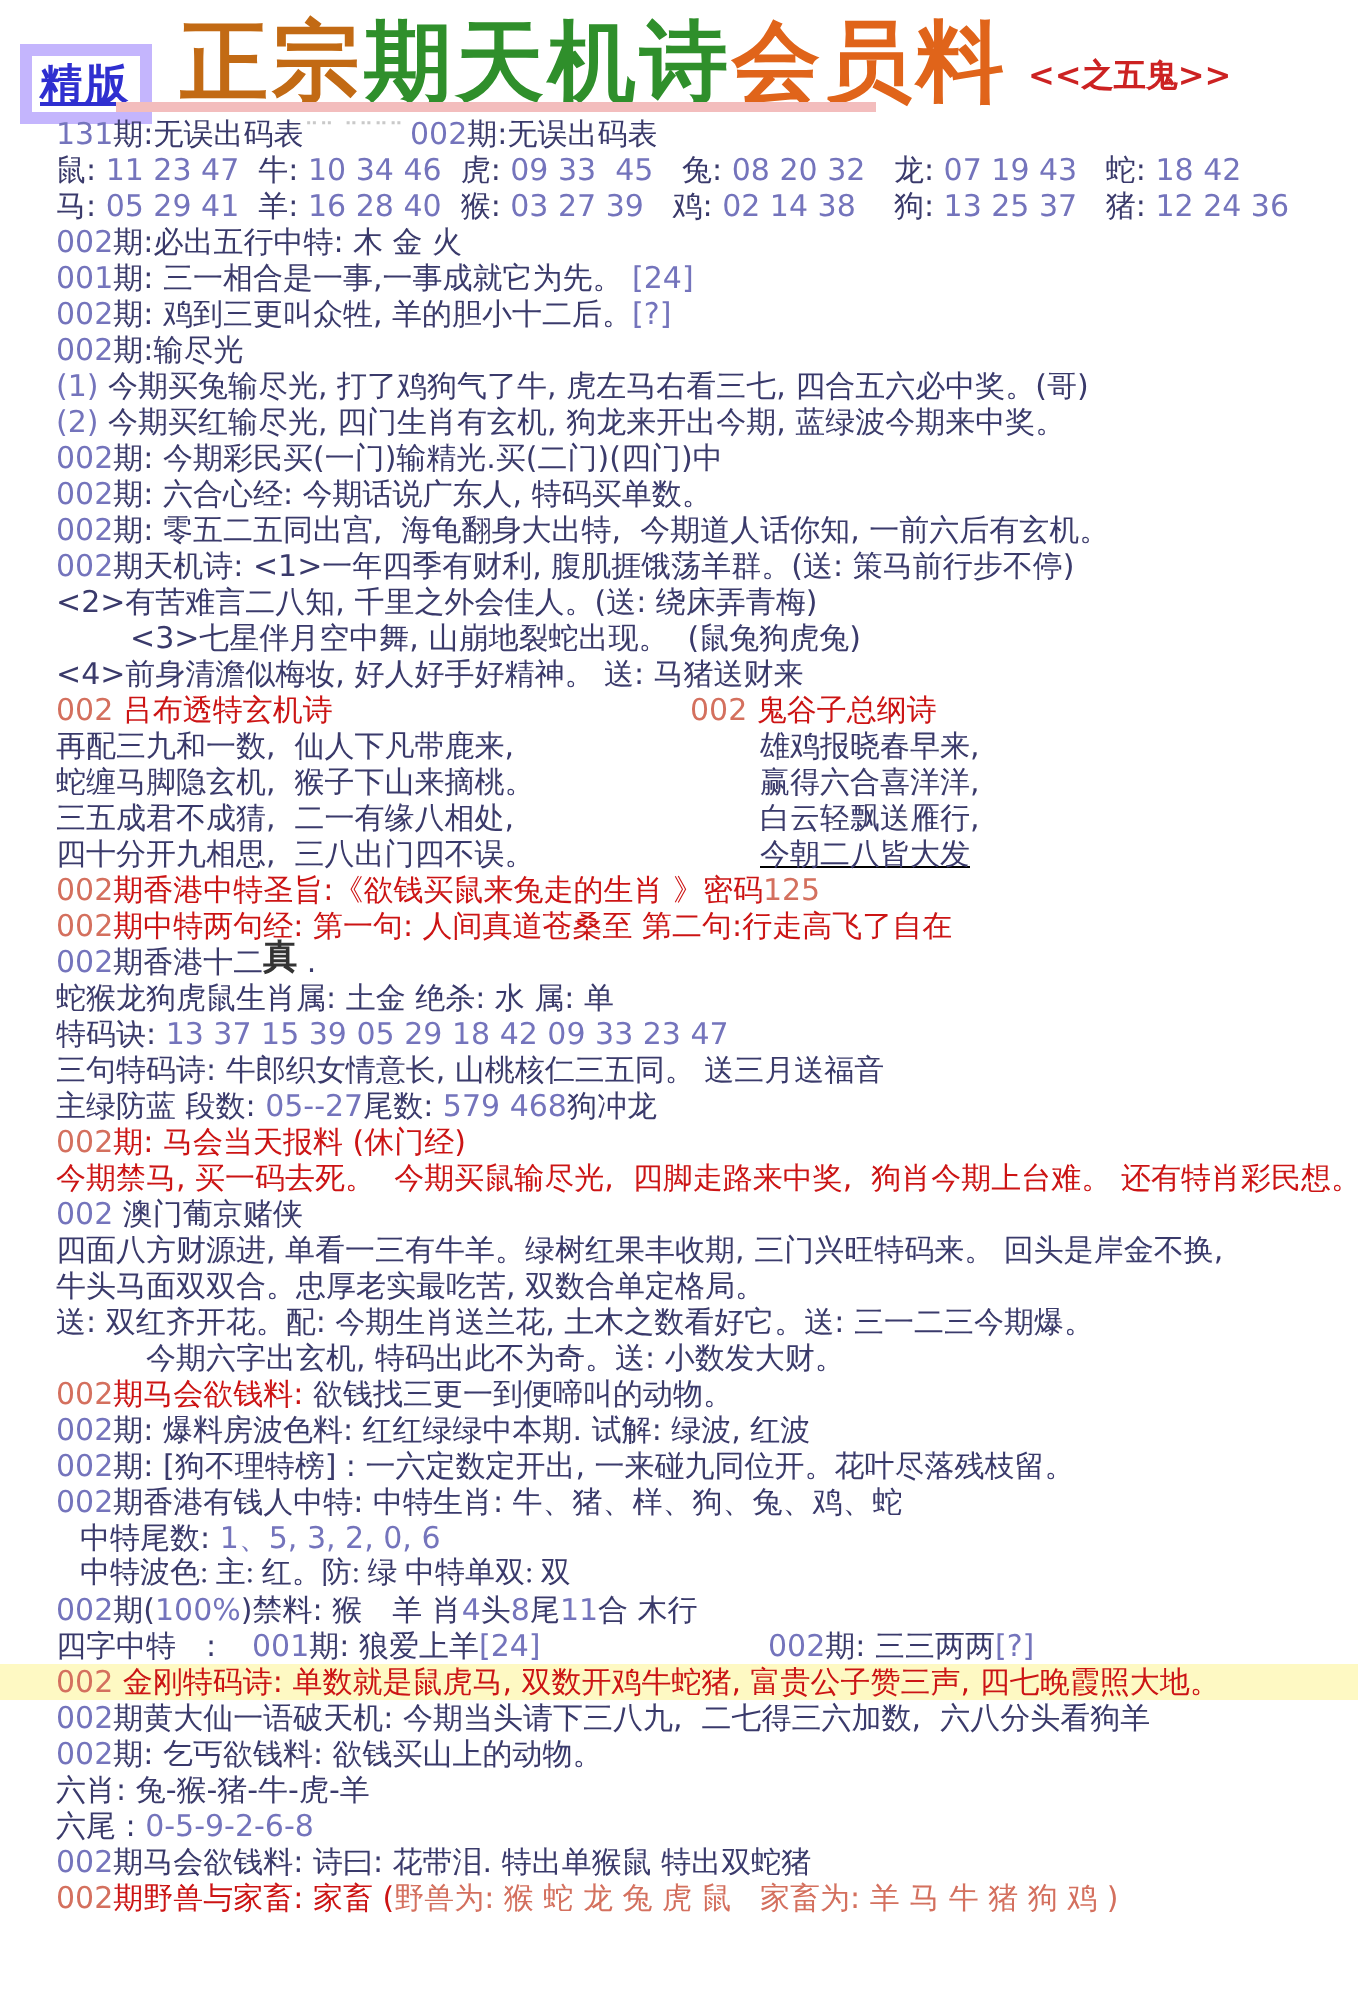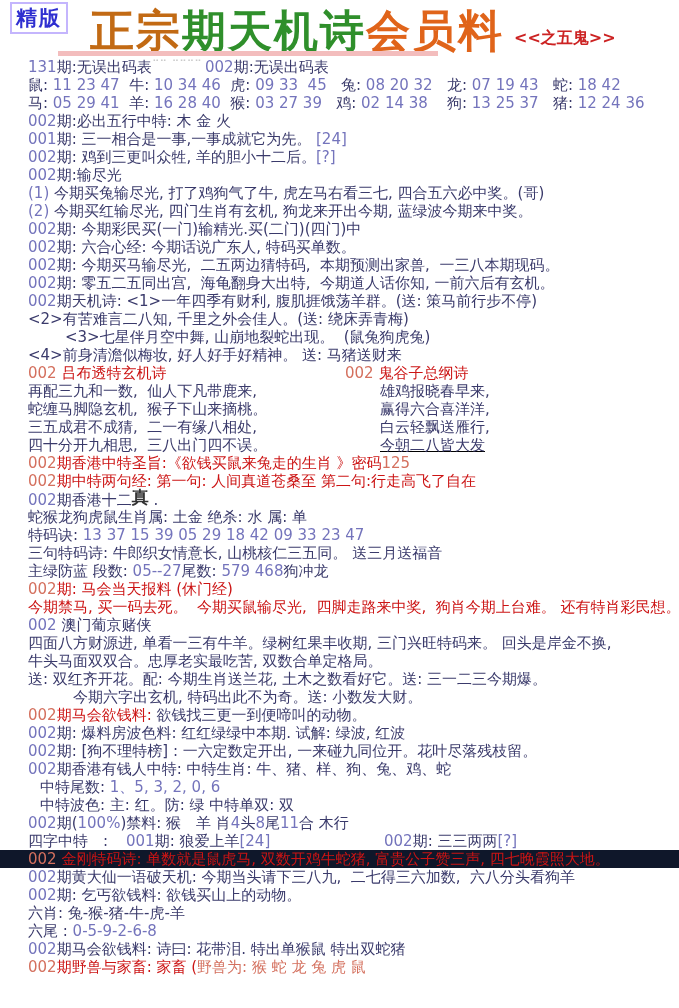--- a/index.html
+++ b/index.html
@@ -1,35 +1,35 @@
 <!DOCTYPE html>
 <html><head>
 <meta charset="utf-8">
 <style>
   html,body{margin:0;padding:0;background:#e8e8e8;}
   .sheet{position:relative;width:679px;height:1008px;background:#ffffff;
          font-family:"DejaVu Sans",sans-serif;overflow:hidden;}
   .header{position:absolute;top:0;left:0;width:100%;height:58px;}
-  .badge{position:absolute;left:10px;top:2px;border:2px solid #c4b5fd;color:#2f2fd0;
-         font-weight:bold;font-size:21px;line-height:24px;padding:2px 4px;letter-spacing:2px;}
+  .badge{position:absolute;left:10px;top:22px;border:6px solid #c4b5fd;color:#2f2fd0;
+         font-weight:bold;font-size:21px;line-height:24px;padding:2px 4px;letter-spacing:2px;text-decoration:underline;}
   .title{position:absolute;left:90px;top:2px;margin:0;font-size:44px;font-weight:bold;
          font-family:"DejaVu Serif",serif;letter-spacing:2px;white-space:nowrap;}
   .t1{color:#c26a14}.t2{color:#2f8f2b}.t3{color:#e0641a}
   .tag{position:absolute;left:514px;top:28px;color:#cc2222;font-size:16px;font-weight:bold;white-space:nowrap;}
   .strip{position:absolute;left:58px;top:51px;width:380px;height:5px;background:#f3bdbd;}
   .lines{position:absolute;top:58px;left:0;width:100%;}
   .line{position:relative;padding-left:28px;height:18px;line-height:18px;font-size:15px;white-space:pre;}
   .line .abs{position:absolute;top:0;white-space:pre;}
   .n{color:#3a3a6b}
   .b{color:#7474bc}
   .r{color:#cc1414}
   .p{color:#d4705e}
   .f{color:#c9c9c9}
   .big{color:#333333;font-weight:bold;font-size:17px;position:relative;top:-2px;}
-  .bgp{background:#0f172a;}
+  .bgp{background:#fef9c3;}
 </style>
 </head>
 <body>
 
 <div class="sheet">
   <div class="header">
     <span class="badge">精版</span>
     <h1 class="title"><span class="t1">正宗</span><span class="t2">期天机诗</span><span class="t3">会员料</span></h1>
     <span class="tag">&lt;&lt;之五鬼&gt;&gt;</span>
     <div class="strip"></div>
@@ -39,21 +39,20 @@
       <div class="line"><span class="n">鼠: </span><span class="b">11 23 47</span><span class="n">  牛: </span><span class="b">10 34 46</span><span class="n">  虎: </span><span class="b">09 33  45</span><span class="n">   兔: </span><span class="b">08 20 32</span><span class="n">   龙: </span><span class="b">07 19 43</span><span class="n">   蛇: </span><span class="b">18 42</span></div>
       <div class="line"><span class="n">马: </span><span class="b">05 29 41</span><span class="n">  羊: </span><span class="b">16 28 40</span><span class="n">  猴: </span><span class="b">03 27 39</span><span class="n">   鸡: </span><span class="b">02 14 38</span><span class="n">    狗: </span><span class="b">13 25 37</span><span class="n">   猪: </span><span class="b">12 24 36</span></div>
       <div class="line"><span class="b">002</span><span class="n">期:必出五行中特: 木 金 火</span></div>
       <div class="line"><span class="b">001</span><span class="n">期: 三一相合是一事,一事成就它为先。 </span><span class="b">[24]</span></div>
       <div class="line"><span class="b">002</span><span class="n">期: 鸡到三更叫众牲, 羊的胆小十二后。</span><span class="b">[?]</span></div>
       <div class="line"><span class="b">002</span><span class="n">期:输尽光</span></div>
       <div class="line"><span class="b">(1) </span><span class="n">今期买兔输尽光, 打了鸡狗气了牛, 虎左马右看三七, 四合五六必中奖。(哥)</span></div>
       <div class="line"><span class="b">(2) </span><span class="n">今期买红输尽光, 四门生肖有玄机, 狗龙来开出今期, 蓝绿波今期来中奖。</span></div>
       <div class="line"><span class="b">002</span><span class="n">期: 今期彩民买(一门)输精光.买(二门)(四门)中</span></div>
       <div class="line"><span class="b">002</span><span class="n">期: 六合心经: 今期话说广东人, 特码买单数。</span></div>
-      <div class="line"><span class="b">002</span><span class="n">期: 今期买马输尽光,  二五两边猜特码,  本期预测出家兽,  一三八本期现码。</span></div>
       <div class="line"><span class="b">002</span><span class="n">期: 零五二五同出宫,  海龟翻身大出特,  今期道人话你知, 一前六后有玄机。</span></div>
       <div class="line"><span class="b">002</span><span class="n">期天机诗: &lt;1&gt;一年四季有财利, 腹肌捱饿荡羊群。(送: 策马前行步不停)</span></div>
       <div class="line"><span class="n">&lt;2&gt;有苦难言二八知, 千里之外会佳人。(送: 绕床弄青梅)</span></div>
       <div class="line" style="padding-left: 65px;"><span class="n">&lt;3&gt;七星伴月空中舞, 山崩地裂蛇出现。  (鼠兔狗虎兔)</span></div>
       <div class="line"><span class="n">&lt;4&gt;前身清澹似梅妆, 好人好手好精神。 送: 马猪送财来</span></div>
       <div class="line"><span class="p">002</span><span class="r"> 吕布透特玄机诗</span><span class="abs" style="left: 345px;"><span class="p">002</span><span class="r"> 鬼谷子总纲诗</span></span></div>
       <div class="line"><span class="n">再配三九和一数,  仙人下凡带鹿来,</span><span class="abs" style="left: 380px;"><span class="n">雄鸡报晓春早来,</span></span></div>
       <div class="line"><span class="n">蛇缠马脚隐玄机,  猴子下山来摘桃。</span><span class="abs" style="left: 380px;"><span class="n">赢得六合喜洋洋,</span></span></div>
       <div class="line"><span class="n">三五成君不成猜,  二一有缘八相处,</span><span class="abs" style="left: 380px;"><span class="n">白云轻飘送雁行,</span></span></div>
       <div class="line"><span class="n">四十分开九相思,  三八出门四不误。</span><span class="abs" style="left: 380px; text-decoration: underline;"><span class="n">今朝二八皆大发</span></span></div>
@@ -69,24 +68,24 @@
       <div class="line"><span class="b">002</span><span class="n"> 澳门葡京赌侠</span></div>
       <div class="line"><span class="n">四面八方财源进, 单看一三有牛羊。绿树红果丰收期, 三门兴旺特码来。 回头是岸金不换,</span></div>
       <div class="line"><span class="n">牛头马面双双合。忠厚老实最吃苦, 双数合单定格局。</span></div>
       <div class="line"><span class="n">送: 双红齐开花。配: 今期生肖送兰花, 土木之数看好它。送: 三一二三今期爆。</span></div>
       <div class="line" style="padding-left: 73px;"><span class="n">今期六字出玄机, 特码出此不为奇。送: 小数发大财。</span></div>
       <div class="line"><span class="p">002</span><span class="r">期马会欲钱料:</span><span class="n"> 欲钱找三更一到便啼叫的动物。</span></div>
       <div class="line"><span class="b">002</span><span class="n">期: 爆料房波色料: 红红绿绿中本期. 试解: 绿波, 红波</span></div>
       <div class="line"><span class="b">002</span><span class="n">期: [狗不理特榜] : 一六定数定开出, 一来碰九同位开。花叶尽落残枝留。</span></div>
       <div class="line"><span class="b">002</span><span class="n">期香港有钱人中特: 中特生肖: 牛、猪、样、狗、兔、鸡、蛇</span></div>
       <div class="line" style="padding-left: 40px;"><span class="n">中特尾数: </span><span class="b">1、5, 3, 2, 0, 6</span></div>
-      <div class="line" style="padding-left: 40px;"><span class="n">中特波色: 主: 红。防: 绿 中特单双: 双</span></div>
+      <div class="line" style="padding-left: 40px; font-family: Liberation Serif, serif;"><span class="n">中特波色: 主: 红。防: 绿 中特单双: 双</span></div>
       <div class="line"><span class="b">002</span><span class="n">期(</span><span class="b">100%</span><span class="n">)禁料: 猴　羊 肖</span><span class="b">4</span><span class="n">头</span><span class="b">8</span><span class="n">尾</span><span class="b">11</span><span class="n">合 木行</span></div>
       <div class="line"><span class="n">四字中特　:</span><span class="abs" style="left: 126px;"><span class="b">001</span><span class="n">期: 狼爱上羊</span><span class="b">[24]</span></span><span class="abs" style="left: 384px;"><span class="b">002</span><span class="n">期: 三三两两</span><span class="b">[?]</span></span></div>
       <div class="line bgp"><span class="p">002 </span><span class="r">金刚特码诗: 单数就是鼠虎马, 双数开鸡牛蛇猪, 富贵公子赞三声, 四七晚霞照大地。</span></div>
       <div class="line"><span class="b">002</span><span class="n">期黄大仙一语破天机: 今期当头请下三八九,  二七得三六加数,  六八分头看狗羊</span></div>
       <div class="line"><span class="b">002</span><span class="n">期: 乞丐欲钱料: 欲钱买山上的动物。</span></div>
       <div class="line"><span class="n">六肖: 兔-猴-猪-牛-虎-羊</span></div>
       <div class="line"><span class="n">六尾 : </span><span class="b">0-5-9-2-6-8</span></div>
       <div class="line"><span class="b">002</span><span class="n">期马会欲钱料: 诗曰: 花带泪. 特出单猴鼠 特出双蛇猪</span></div>
-      <div class="line"><span class="p">002</span><span class="r">期野兽与家畜: 家畜 (</span><span class="p">野兽为: 猴 蛇 龙 兔 虎 鼠</span></div>
+      <div class="line"><span class="p">002</span><span class="r">期野兽与家畜: 家畜 (</span><span class="p">野兽为: 猴 蛇 龙 兔 虎 鼠</span><span class="abs" style="left: 380px;"><span class="p">家畜为: 羊 马 牛 猪 狗 鸡 )</span></span></div>
     </div>
 </div>
 
 </body></html>

